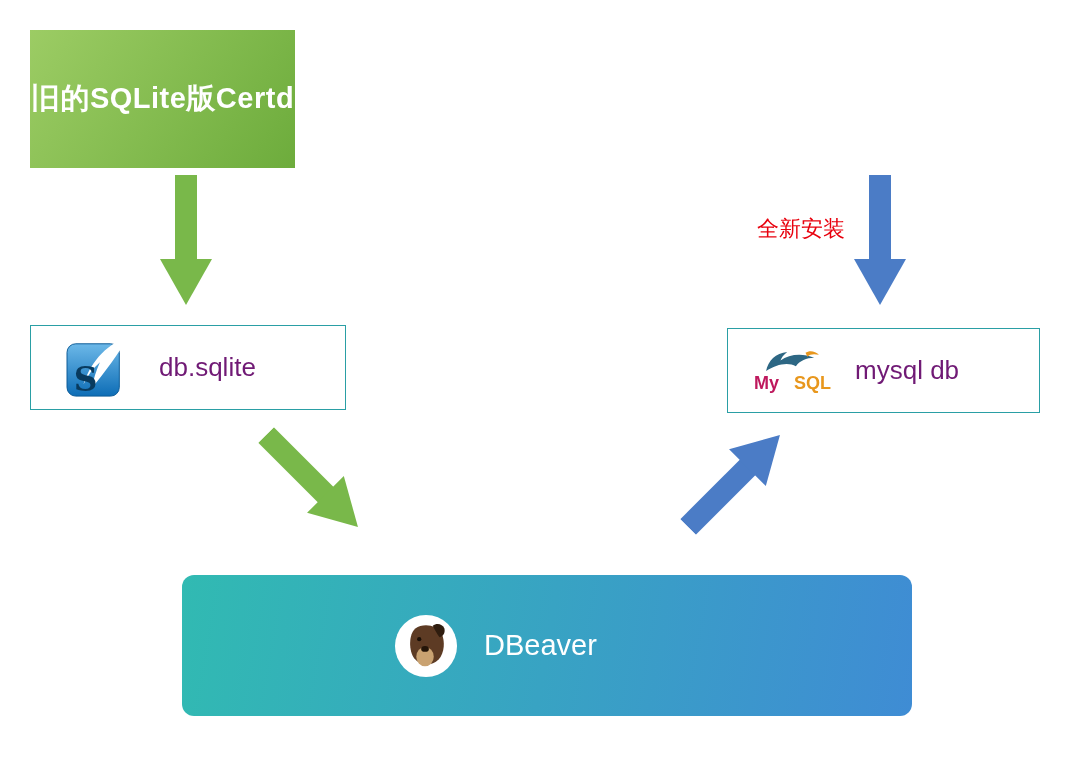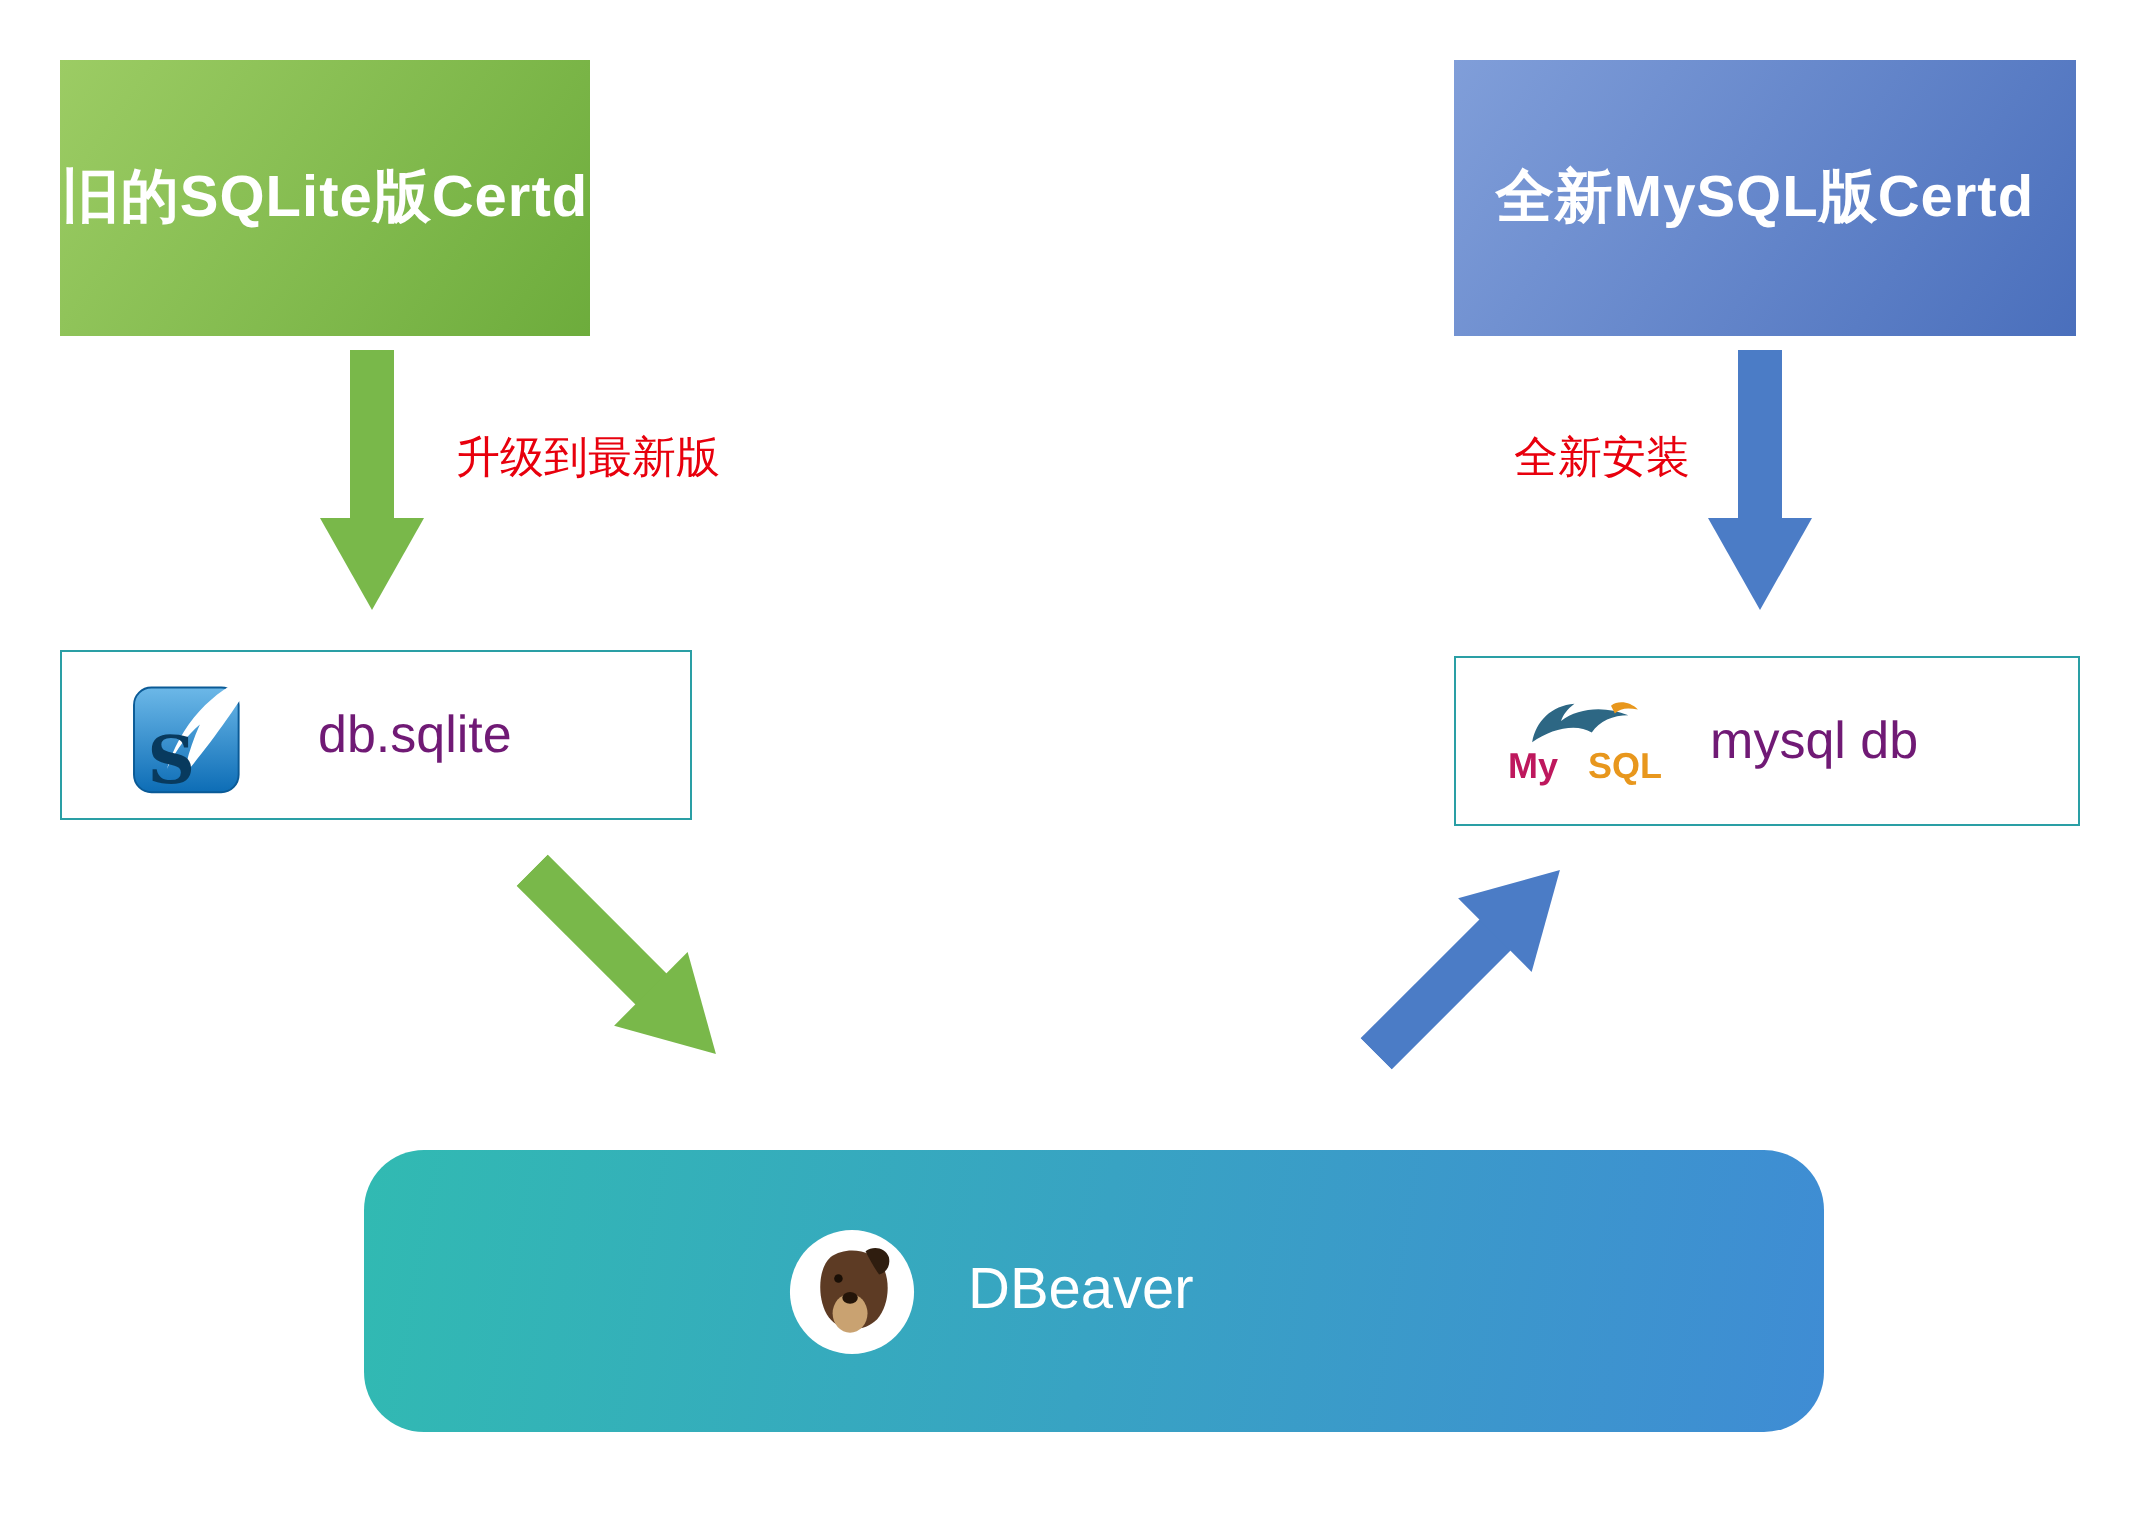--- a/index.html
+++ b/index.html
@@ -70,52 +70,48 @@
 
   .mysql-logo { display: flex; flex-direction: column; align-items: center; line-height: 1; }
   .mysql-text { font-weight: bold; font-size: 18px; letter-spacing: 0; }
   .mysql-text .my  { color: #be185d; text-align: center; }
   .mysql-text .sql { color: #e8971d; margin-left: 15px; }
 
   
   .dbeaver {
     position: absolute;
     left: 182px; top: 575px; width: 730px; height: 141px;
-    border-radius: 30px;
+    border-radius: 12px;
     background: linear-gradient(100deg, var(--dbeaver-start, #31bab2) 0%, var(--dbeaver-end, #3f8cd4) 100%);
     display: flex;
     align-items: center;
     padding-left: 212px;
     gap: 26px;
     box-sizing: border-box;
     color: #ffffff;
     font-size: 29px;
   }
 </style>
 </head>
 <body>
 
 <div class="canvas">
 
   <div class="top-box green">
     <span class="top-box-label">旧的SQLite版Certd</span>
   </div>
 
-  <div class="top-box blue">
-    <span class="top-box-label">全新MySQL版Certd</span>
-  </div>
 
   <div class="arrow green-arrow arrow-old-down">
     <svg viewBox="0 0 56 130" width="56" height="130" aria-hidden="true">
       <rect x="17" y="0" width="22" height="88" fill="currentColor"></rect>
       <polygon points="2,84 54,84 28,130" fill="currentColor"></polygon>
     </svg>
   </div>
 
-  <div class="edge-label upgrade">升级到最新版</div>
 
   <div class="arrow blue-arrow arrow-new-down">
     <svg viewBox="0 0 56 130" width="56" height="130" aria-hidden="true">
       <rect x="17" y="0" width="22" height="88" fill="currentColor"></rect>
       <polygon points="2,84 54,84 28,130" fill="currentColor"></polygon>
     </svg>
   </div>
 
   <div class="edge-label install">全新安装</div>
 

